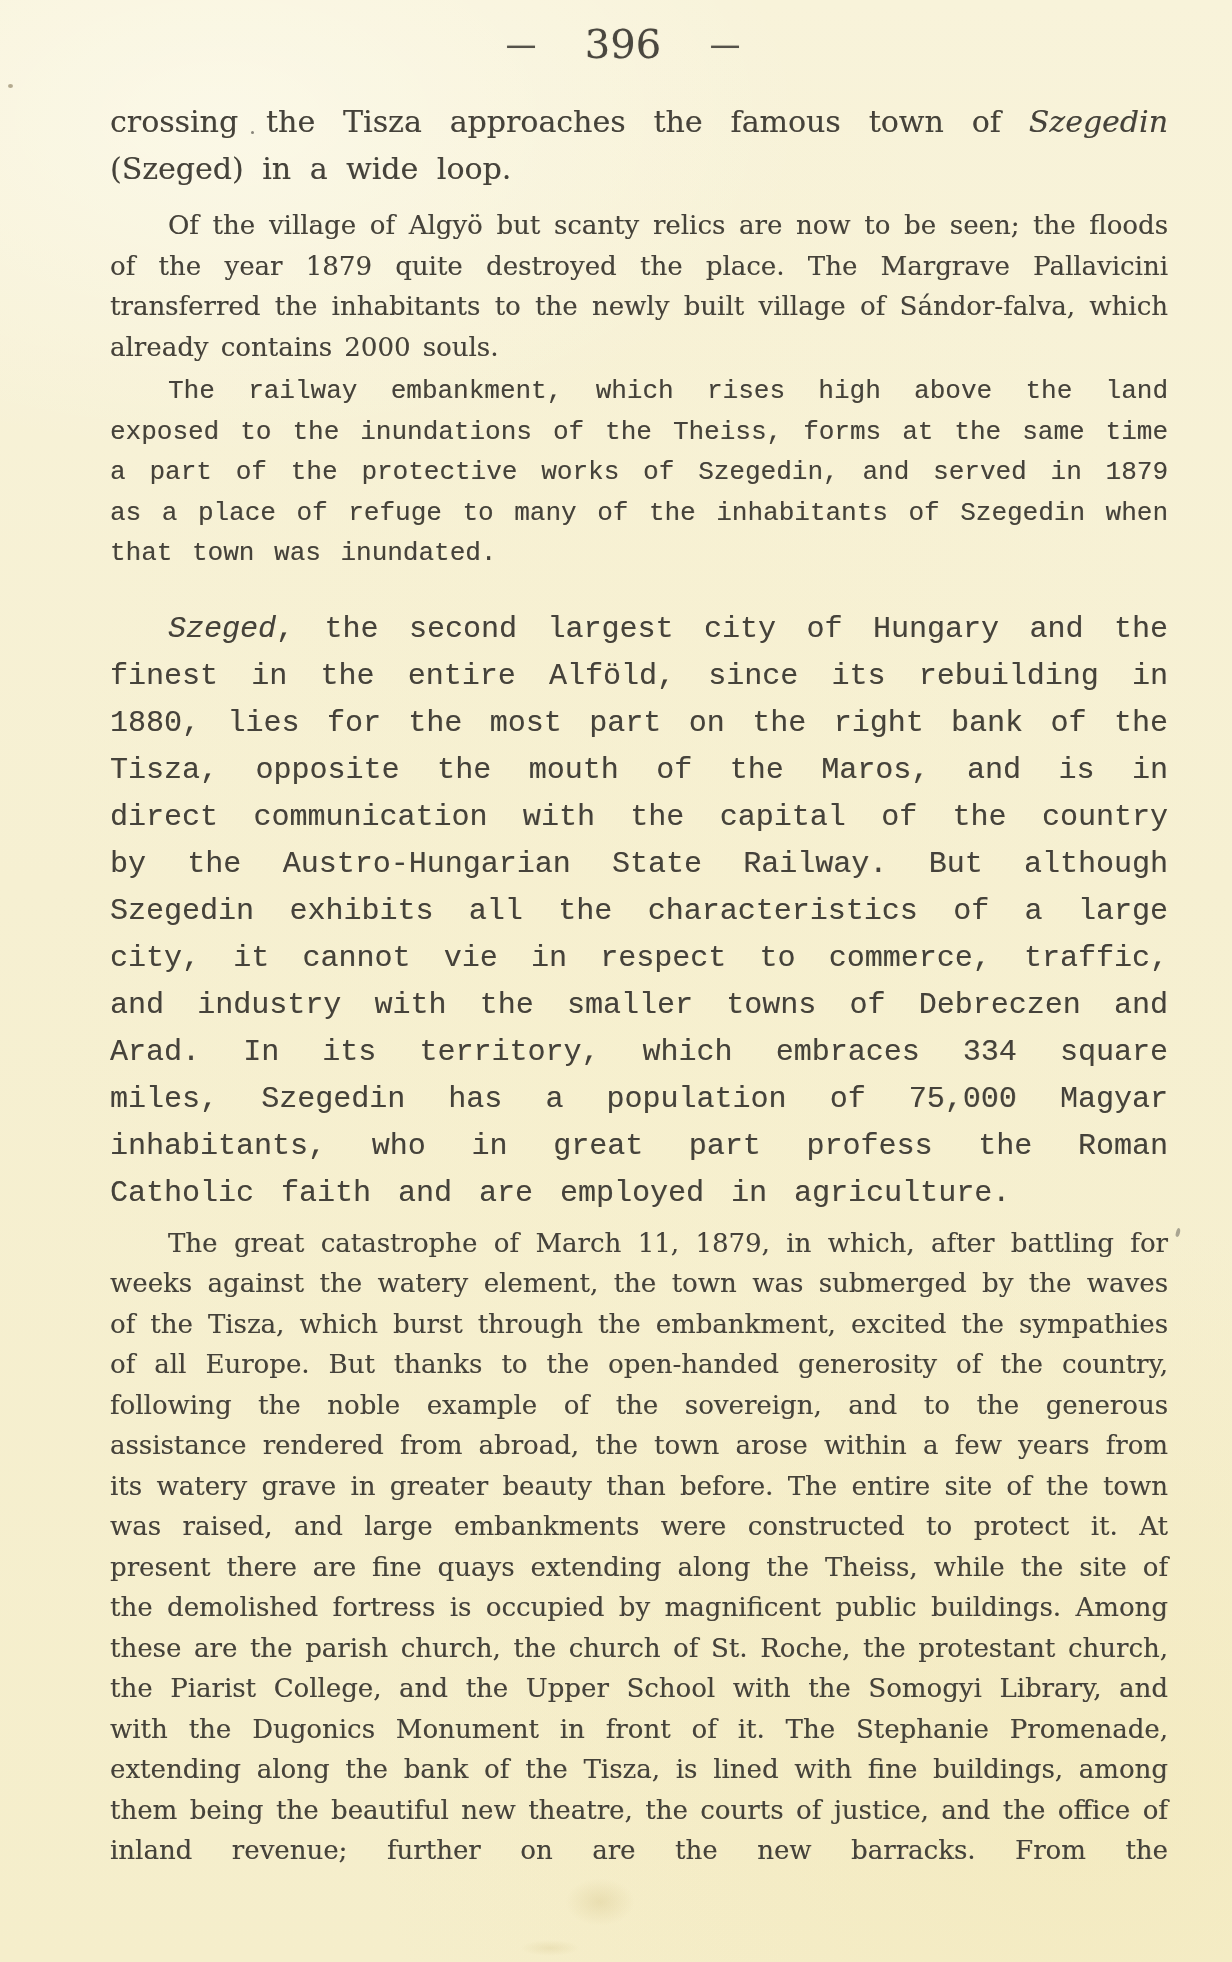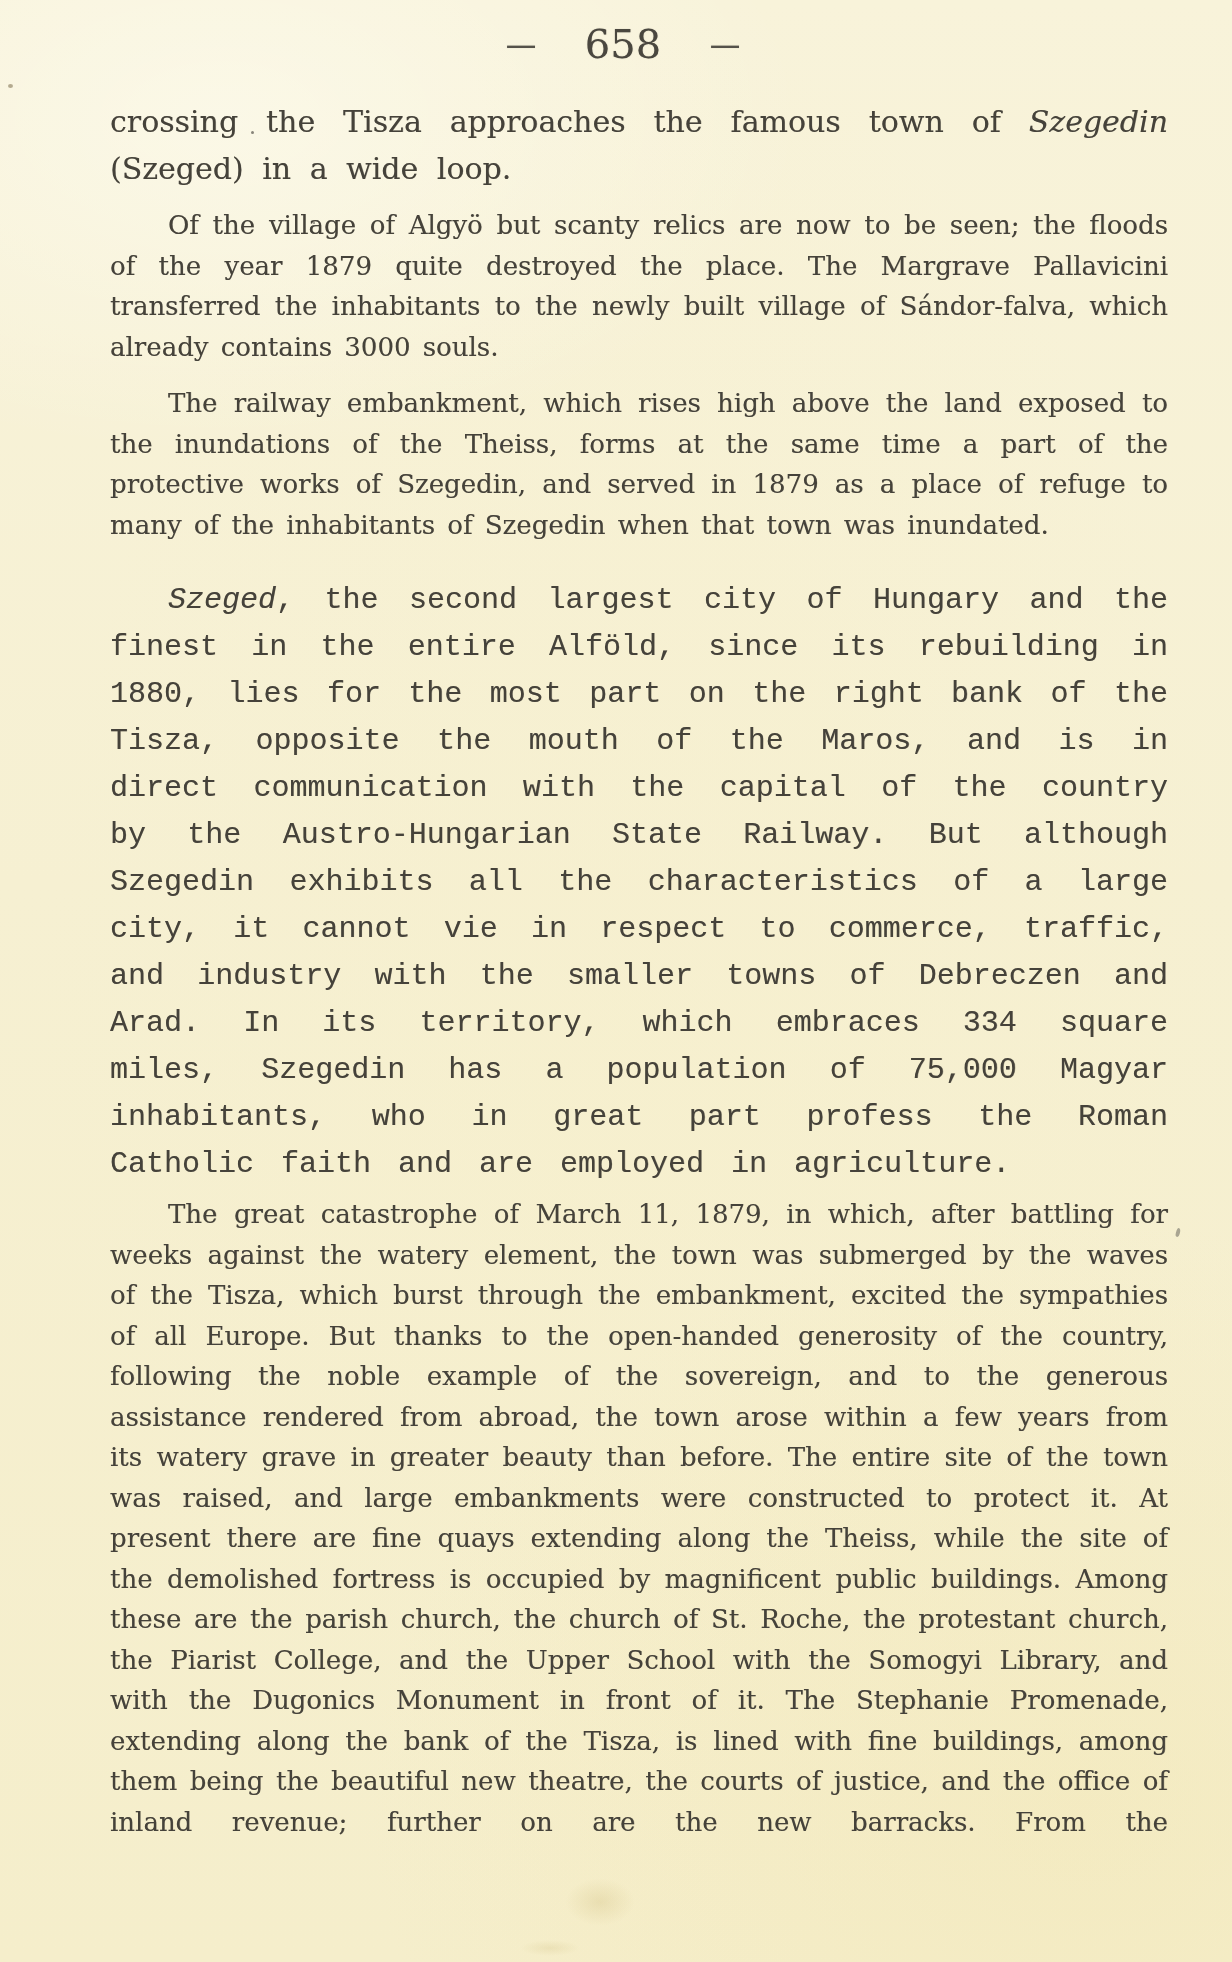--- a/index.html
+++ b/index.html
@@ -61,21 +61,21 @@
     word-spacing: 9px;
   }
   p.small {
     font-size: 26px;
     line-height: 40.5px;
     word-spacing: 4px;
   }
   .indent { text-indent: 58px; }
   .justify-last { text-align-last: justify; }
   .mt-a { margin-top: 13px; }
-  .mt-b { margin-top: 16px; }
+  .mt-b { margin-top: 4px; font-family: Liberation Mono, monospace; }
   .mt-c { margin-top: 32px; font-family: Liberation Mono, monospace; }
   .mt-d { margin-top: 6px; }
   .italic { font-style: italic; }
   
   .speck {
     position: absolute;
     background: #7a6b4a;
     border-radius: 50%;
     opacity: 0.55;
   }
@@ -100,29 +100,29 @@
     background: radial-gradient(ellipse at center, rgba(186,162,84,0.20), rgba(186,162,84,0) 70%);
   }
 </style>
 </head>
 <body>
 
 <div class="paper">
 
   <header class="page-header">
     <span class="dash">—</span>
-    <span class="page-number">658</span>
+    <span class="page-number">396</span>
     <span class="dash">—</span>
   </header>
 
   <main class="text-body">
 
     <p class="large"><span>crossing the Tisza approaches the famous town of </span><span class="italic">Szegedin</span><span> (Szeged) in a wide loop.</span></p>
 
-    <p class="small indent mt-a">Of the village of Algyö but scanty relics are now to be seen; the floods of the year 1879 quite destroyed the place. The Margrave Pallavicini transferred the inhabitants to the newly built village of Sándor-falva, which already contains 3000 souls.</p>
+    <p class="small indent mt-a">Of the village of Algyö but scanty relics are now to be seen; the floods of the year 1879 quite destroyed the place. The Margrave Pallavicini transferred the inhabitants to the newly built village of Sándor-falva, which already contains 2000 souls.</p>
 
     <p class="small indent mt-b">The railway embankment, which rises high above the land exposed to the inundations of the Theiss, forms at the same time a part of the protective works of Szegedin, and served in 1879 as a place of refuge to many of the inhabitants of Szegedin when that town was inundated.</p>
 
     <p class="large indent mt-c"><span class="italic">Szeged</span><span>, the second largest city of Hungary and the finest in the entire Alföld, since its rebuilding in 1880, lies for the most part on the right bank of the Tisza, opposite the mouth of the Maros, and is in direct communication with the capital of the country by the Austro-Hungarian State Railway. But although Szegedin exhibits all the characteristics of a large city, it cannot vie in respect to commerce, traffic, and industry with the smaller towns of Debreczen and Arad. In its territory, which embraces 334 square miles, Szegedin has a population of 75,000 Magyar inhabitants, who in great part profess the Roman Catholic faith and are employed in agriculture.</span></p>
 
     <p class="small indent justify-last mt-d">The great catastrophe of March 11, 1879, in which, after battling for weeks against the watery element, the town was submerged by the waves of the Tisza, which burst through the embankment, excited the sympathies of all Europe. But thanks to the open-handed generosity of the country, following the noble example of the sovereign, and to the generous assistance rendered from abroad, the town arose within a few years from its watery grave in greater beauty than before. The entire site of the town was raised, and large embankments were constructed to protect it. At present there are fine quays extending along the Theiss, while the site of the demolished fortress is occupied by magnificent public buildings. Among these are the parish church, the church of St. Roche, the protestant church, the Piarist College, and the Upper School with the Somogyi Library, and with the Dugonics Monument in front of it. The Stephanie Promenade, extending along the bank of the Tisza, is lined with fine buildings, among them being the beautiful new theatre, the courts of justice, and the office of inland revenue; further on are the new barracks. From the</p>
 
   </main>
 
   <div class="speck" style="left:8px; top:84px; width:5px; height:4px;"></div>

